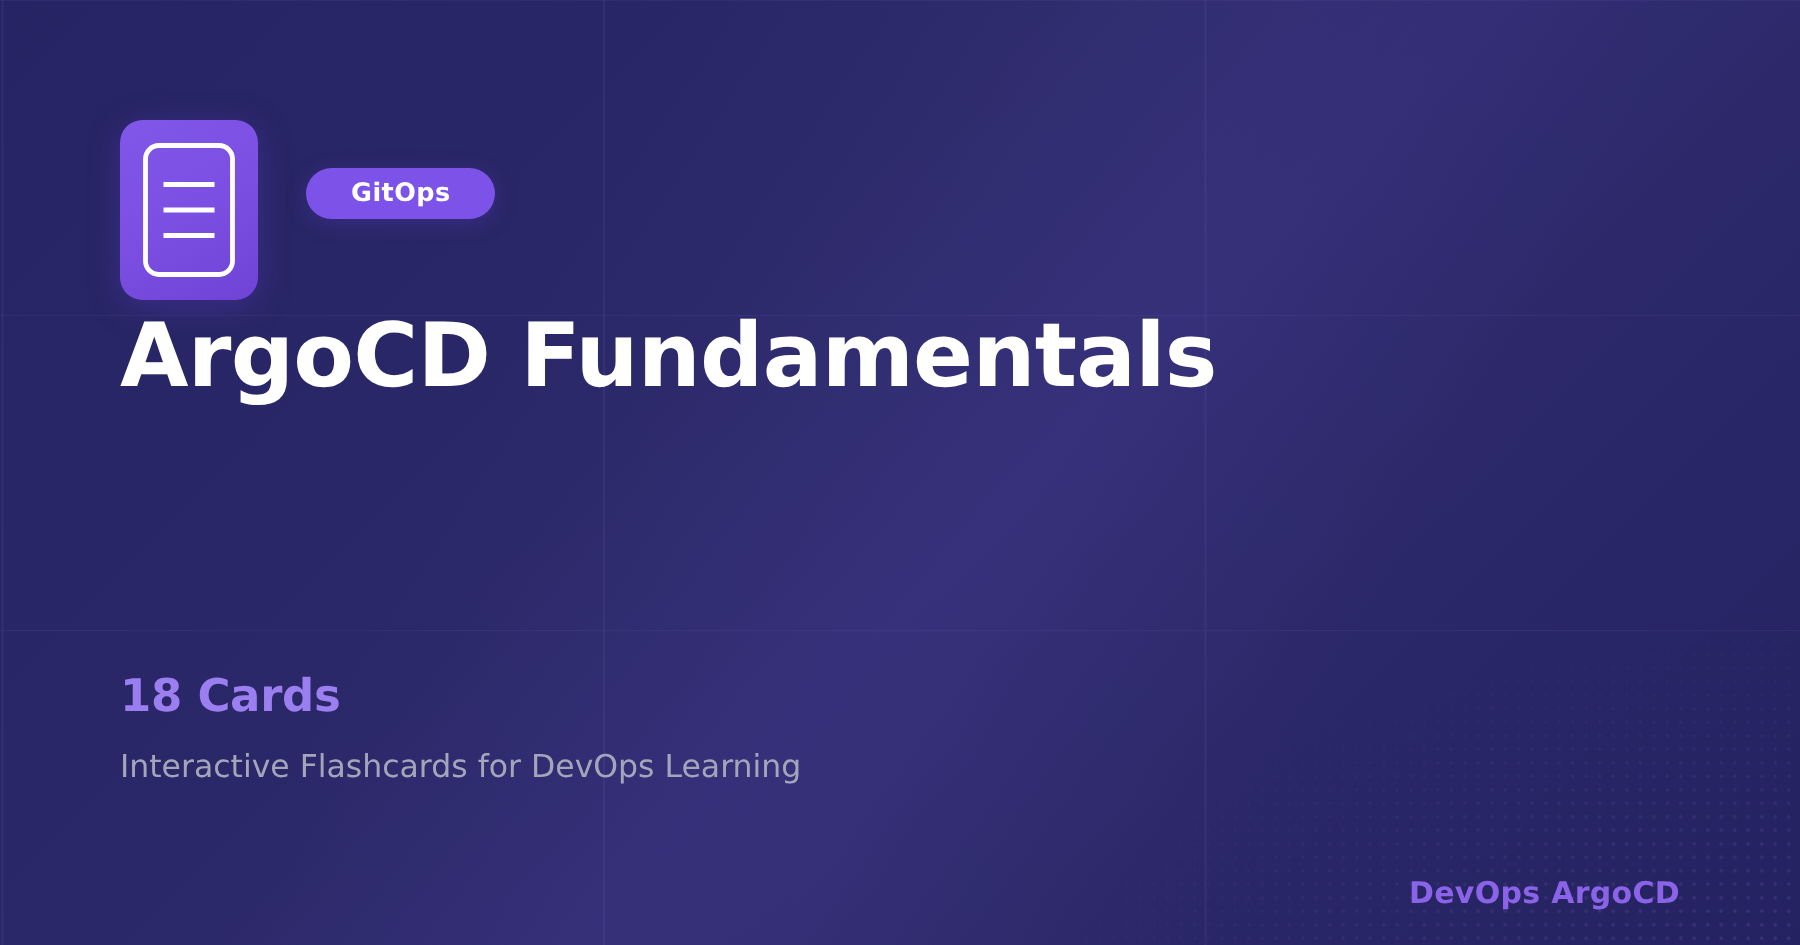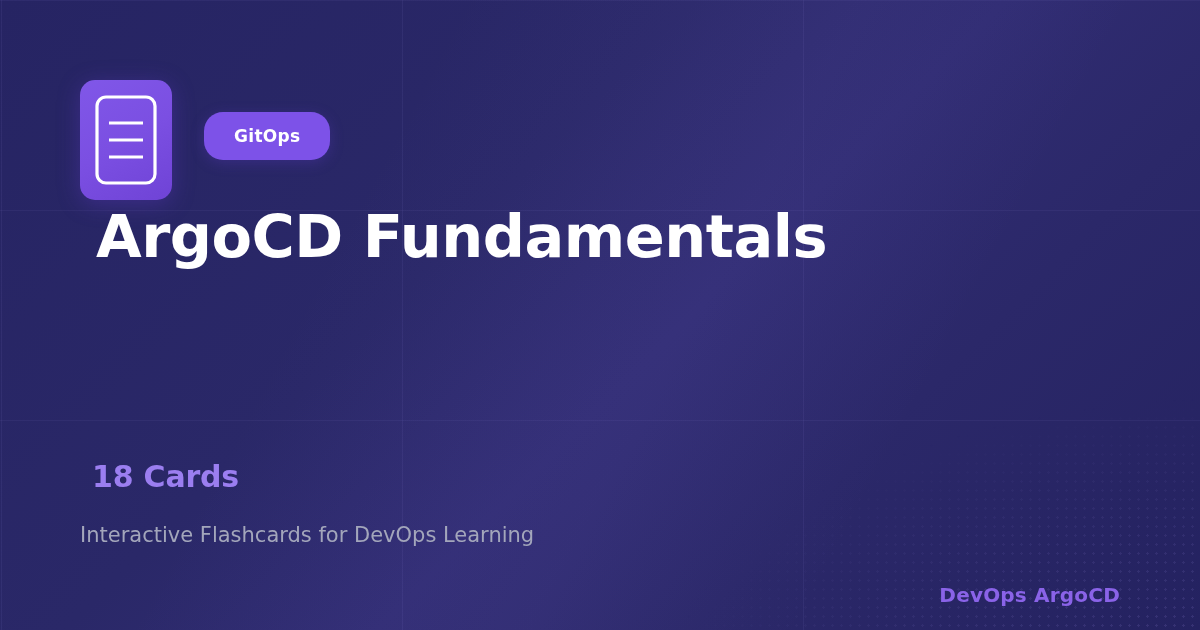--- a/index.html
+++ b/index.html
@@ -76,57 +76,57 @@
     display: flex;
     align-items: center;
     justify-content: center;
     flex: none;
   }
   .card-icon svg { display: block; }
 
   .badge {
     margin-left: 32px;
     margin-top: 32px;
-    height: 48px;
+    height: 34px;
     padding: 0 30px;
     border-radius: 19px;
     background: #7d52e8;
     color: #ffffff;
     font-size: 17px;
     font-weight: bold;
     letter-spacing: 0.3px;
     display: flex;
     align-items: center;
     justify-content: center;
     box-shadow: 0 3px 14px rgba(96,58,198,0.30);
     flex: none;
   }
 
   
   .title {
     position: absolute;
-    left: 96px;
+    left: 80px;
     top: 203px;
     margin: 0;
     color: #ffffff;
     font-size: 59px;
     font-weight: bold;
     letter-spacing: -0.5px;
     line-height: 1.15;
     white-space: nowrap;
   }
 
   
   .meta {
     position: absolute;
     left: 80px;
     top: 448px;
   }
   .count {
-    margin: 12px;
+    margin: 0;
     color: #9b7ef0;
     font-size: 30px;
     font-weight: bold;
     letter-spacing: -0.2px;
     line-height: 1.1;
   }
   .subtitle {
     margin: 0;
     padding-top: 18px;
     color: #a3a6bb;

